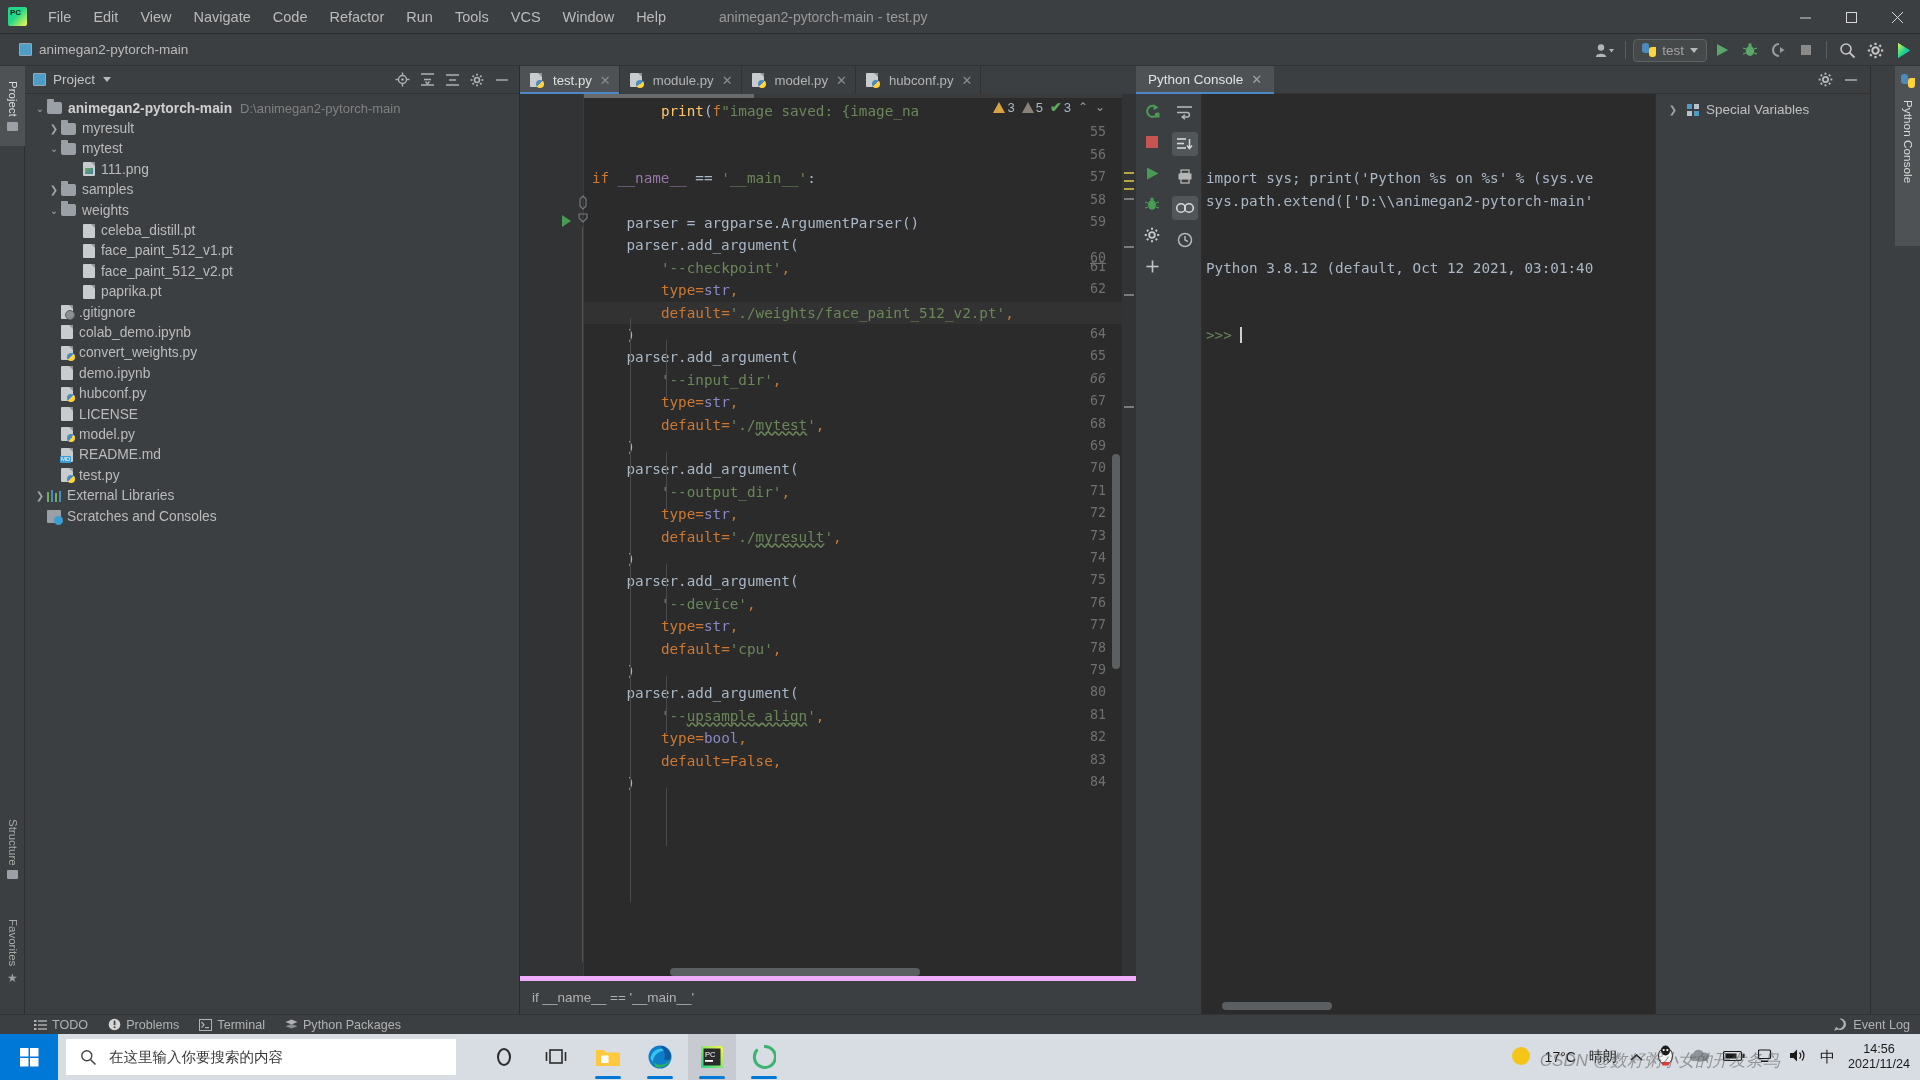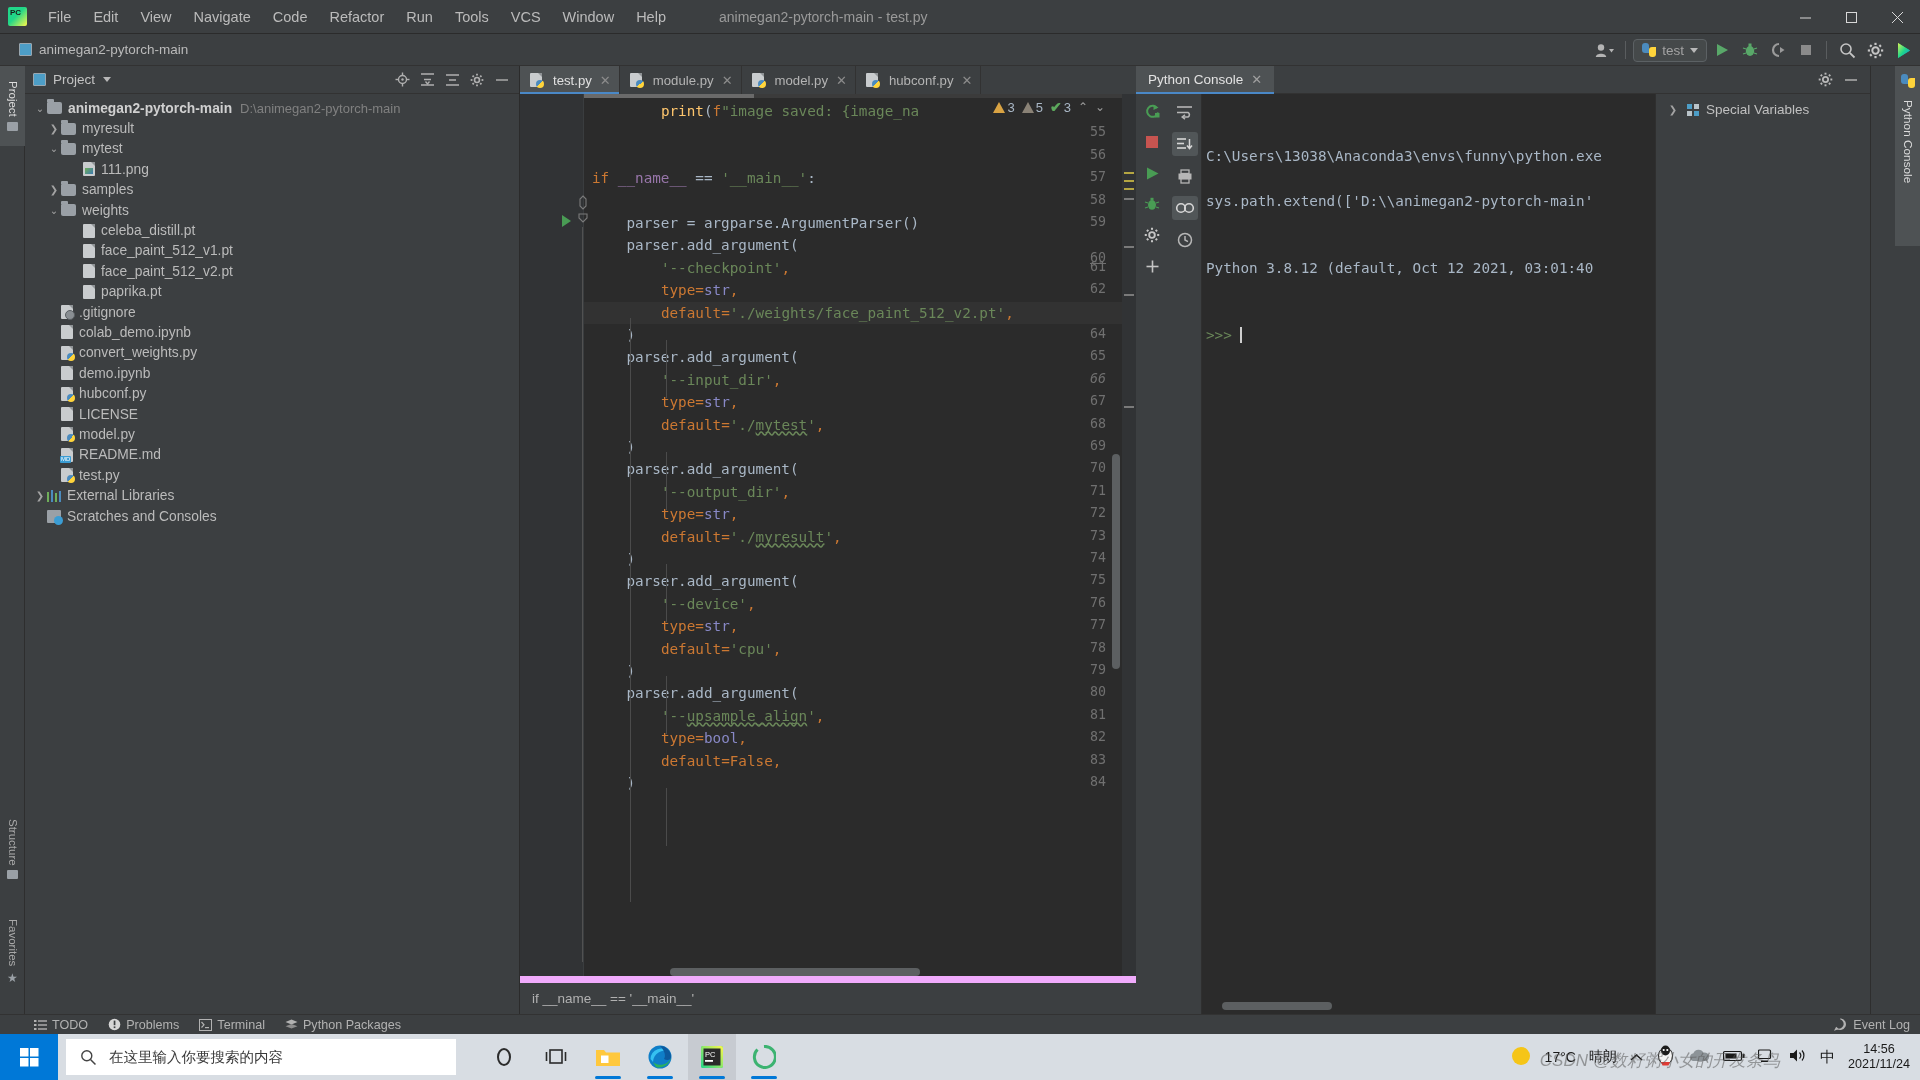--- a/index.html
+++ b/index.html
@@ -283,21 +283,21 @@
   .escrollbar {
     position: absolute; right: 16px; width: 8px; background: #5c5f61;
     border-radius: 4px;
   }
   .hscrollbar {
     position: absolute; bottom: 0; height: 8px; background: #5c5f61;
     border-radius: 4px;
   }
   .breadcrumb-bar {
     position: absolute; left: 0; right: 0; bottom: 0; height: 38px;
-    background: #3c3f41; border-top: 7px solid #f0abfc;
+    background: #3c3f41; border-top: 5px solid #f0abfc;
     display: flex; align-items: center; padding-left: 12px;
   }
   .breadcrumb-bar span { color: #b1b1b1; font-size: 13.5px; }
 
   
   .console-panel {
     position: absolute; top: 66px; left: 1136px; right: 50px; bottom: 66px;
     background: #3c3f41;
   }
   .console-head {
@@ -968,21 +968,21 @@
         </div>
         <div class="cs2-btn">
           <svg width="16" height="16" viewBox="0 0 16 16">
             <circle cx="8" cy="8" r="6.5" fill="none" stroke="#b6b6b6" stroke-width="1.5"></circle>
             <path d="M8 4 L8 8 L11 9.7" fill="none" stroke="#b6b6b6" stroke-width="1.5"></path>
           </svg>
         </div>
       </div>
 
       <div class="console-out">
-        <div id="console-lines"><div>C:\Users\13038\Anaconda3\envs\funny\python.exe</div><div>&nbsp;</div><div>sys.path.extend(['D:\\animegan2-pytorch-main'</div><div>&nbsp;</div><div>&nbsp;</div><div>Python 3.8.12 (default, Oct 12 2021, 03:01:40</div></div>
+        <div id="console-lines"><div>&nbsp;</div><div>import sys; print('Python %s on %s' % (sys.ve</div><div>sys.path.extend(['D:\\animegan2-pytorch-main'</div><div>&nbsp;</div><div>&nbsp;</div><div>Python 3.8.12 (default, Oct 12 2021, 03:01:40</div></div>
         <div><span class="cprompt">&gt;&gt;&gt;</span><span class="ccaret"></span></div>
         <div class="chsb"></div>
       </div>
 
       <div class="vars-panel">
         <div class="vars-row">
           <span class="arrow">❯</span>
           <span class="vars-ico"></span>
           <span>Special Variables</span>
         </div>

